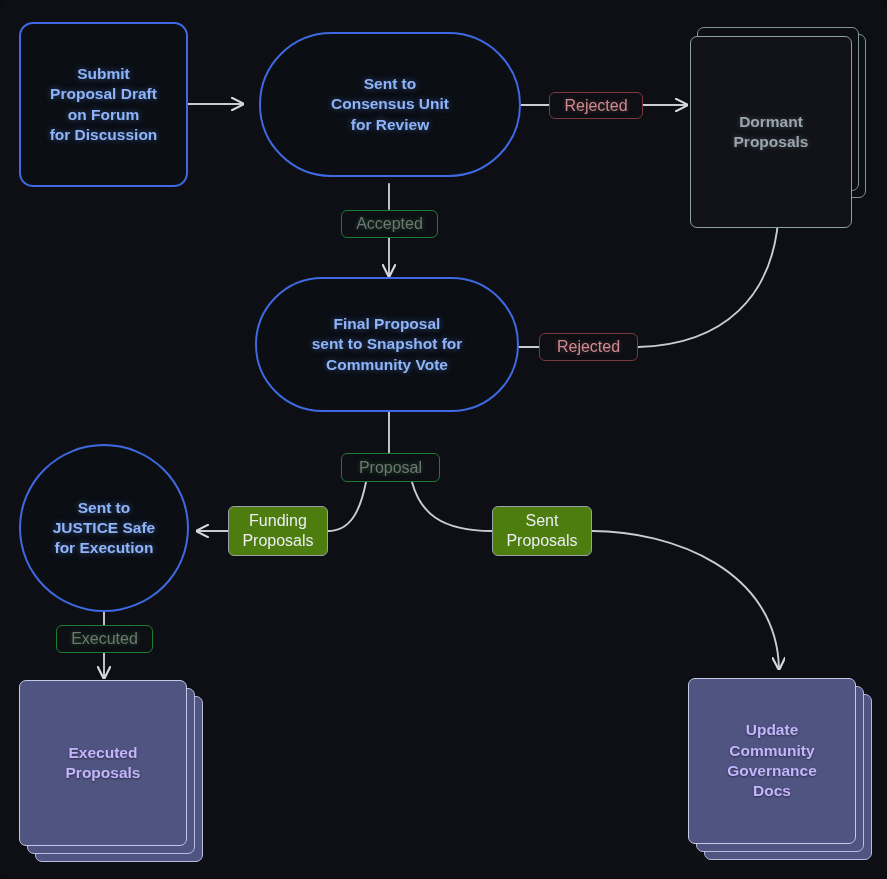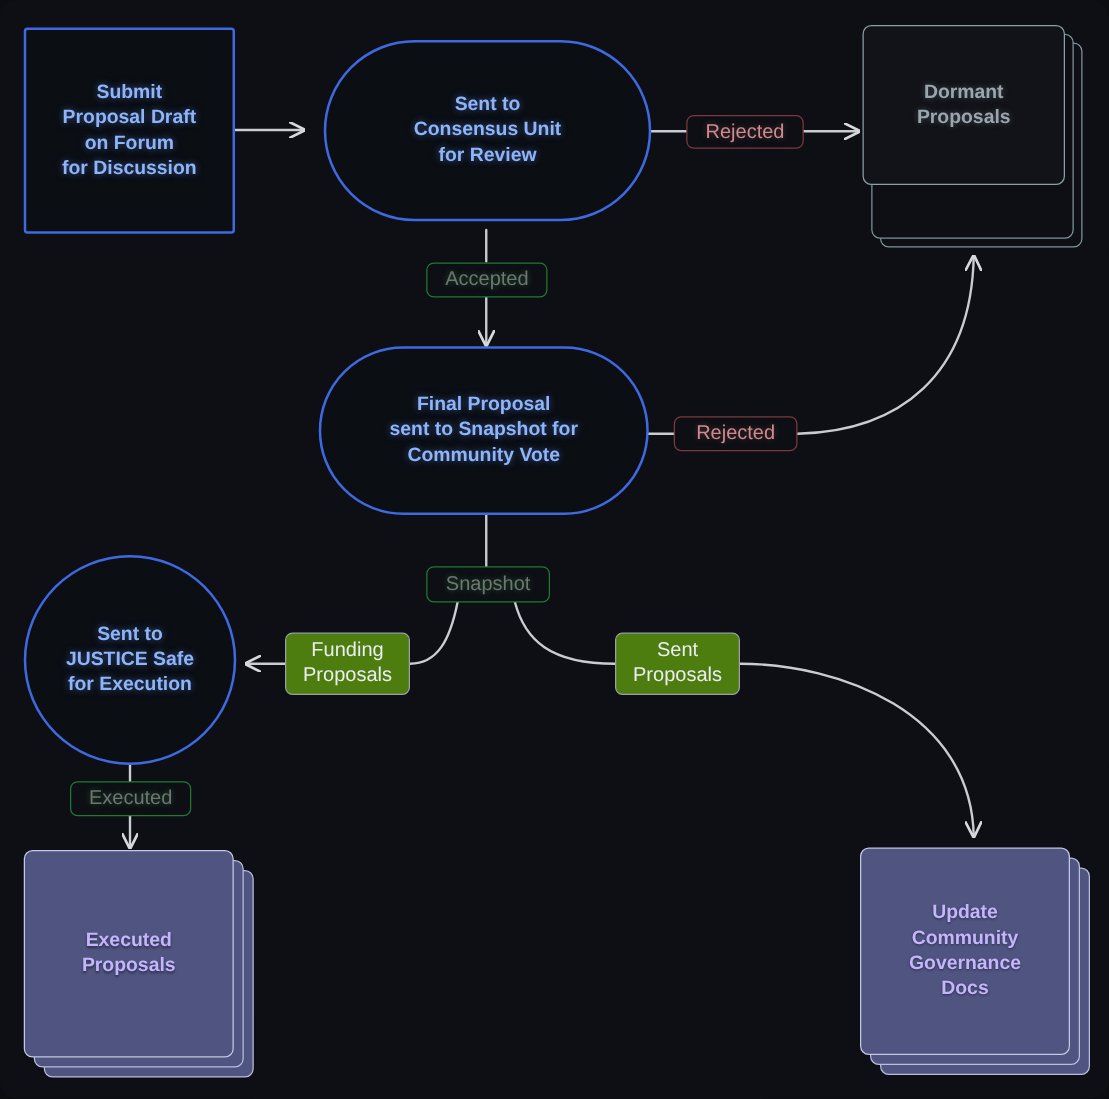--- a/index.html
+++ b/index.html
@@ -37,21 +37,21 @@
 
   
   .proc {
     border: 2px solid #3f69e0;
     color: #8fb4f7;
     font-weight: bold;
     font-size: 15.5px;
     background: #0b0e13;
     text-shadow: 0 0 6px rgba(90,140,240,0.55);
   }
-  .proc.rect   { border-radius: 3px; }
+  .proc.rect   { border-radius: 14px; }
   .proc.pill   { border-radius: 999px; }
   .proc.circle { border-radius: 50%; }
 
   
   .stack { position: absolute; }
   .stack .sheet {
     position: absolute;
     box-sizing: border-box;
     border-radius: 7px;
   }
@@ -152,21 +152,21 @@
 sent to Snapshot for
 Community Vote</div>
 
   <div class="node proc circle" style="left:19px; top:444px; width:170px; height:168px;">Sent to
 JUSTICE Safe
 for Execution</div>
 
   <div class="stack hollow" style="left:690px; top:20px; width:180px; height:182px;">
     <div class="sheet" style="left:14px; top:14px; width:162px; height:164px;"></div>
     <div class="sheet" style="left:7px;  top:7px;  width:162px; height:164px;"></div>
-    <div class="face" style="left:0;    top:0;    width:162px; height:128px;">Dormant
+    <div class="face" style="left:0;    top:16px;    width:162px; height:192px;">Dormant
 Proposals</div>
   </div>
 
   <div class="stack filled" style="left:19px; top:680px; width:186px; height:184px;">
     <div class="sheet" style="left:16px; top:16px; width:168px; height:166px;"></div>
     <div class="sheet" style="left:8px;  top:8px;  width:168px; height:166px;"></div>
     <div class="face" style="left:0;    top:0;    width:168px; height:166px;">Executed
 Proposals</div>
   </div>
 
@@ -178,21 +178,21 @@
 Governance
 Docs</div>
   </div>
 
   <div class="elabel bad" style="left:549px; top:92px; width:94px; height:27px;">Rejected</div>
 
   <div class="elabel ok" style="left:341px; top:210px; width:97px; height:28px;">Accepted</div>
 
   <div class="elabel bad" style="left:539px; top:333px; width:99px; height:28px;">Rejected</div>
 
-  <div class="elabel ok" style="left:341px; top:453px; width:99px; height:29px;">Snapshot</div>
+  <div class="elabel ok" style="left:341px; top:453px; width:99px; height:29px;">Proposal</div>
 
   <div class="elabel plain" style="left:228px; top:506px; width:100px; height:50px;">Funding
 Proposals</div>
 
   <div class="elabel plain" style="left:492px; top:506px; width:100px; height:50px;">Sent
 Proposals</div>
 
   <div class="elabel ok" style="left:56px; top:625px; width:97px; height:28px;">Executed</div>
 
 </div>

